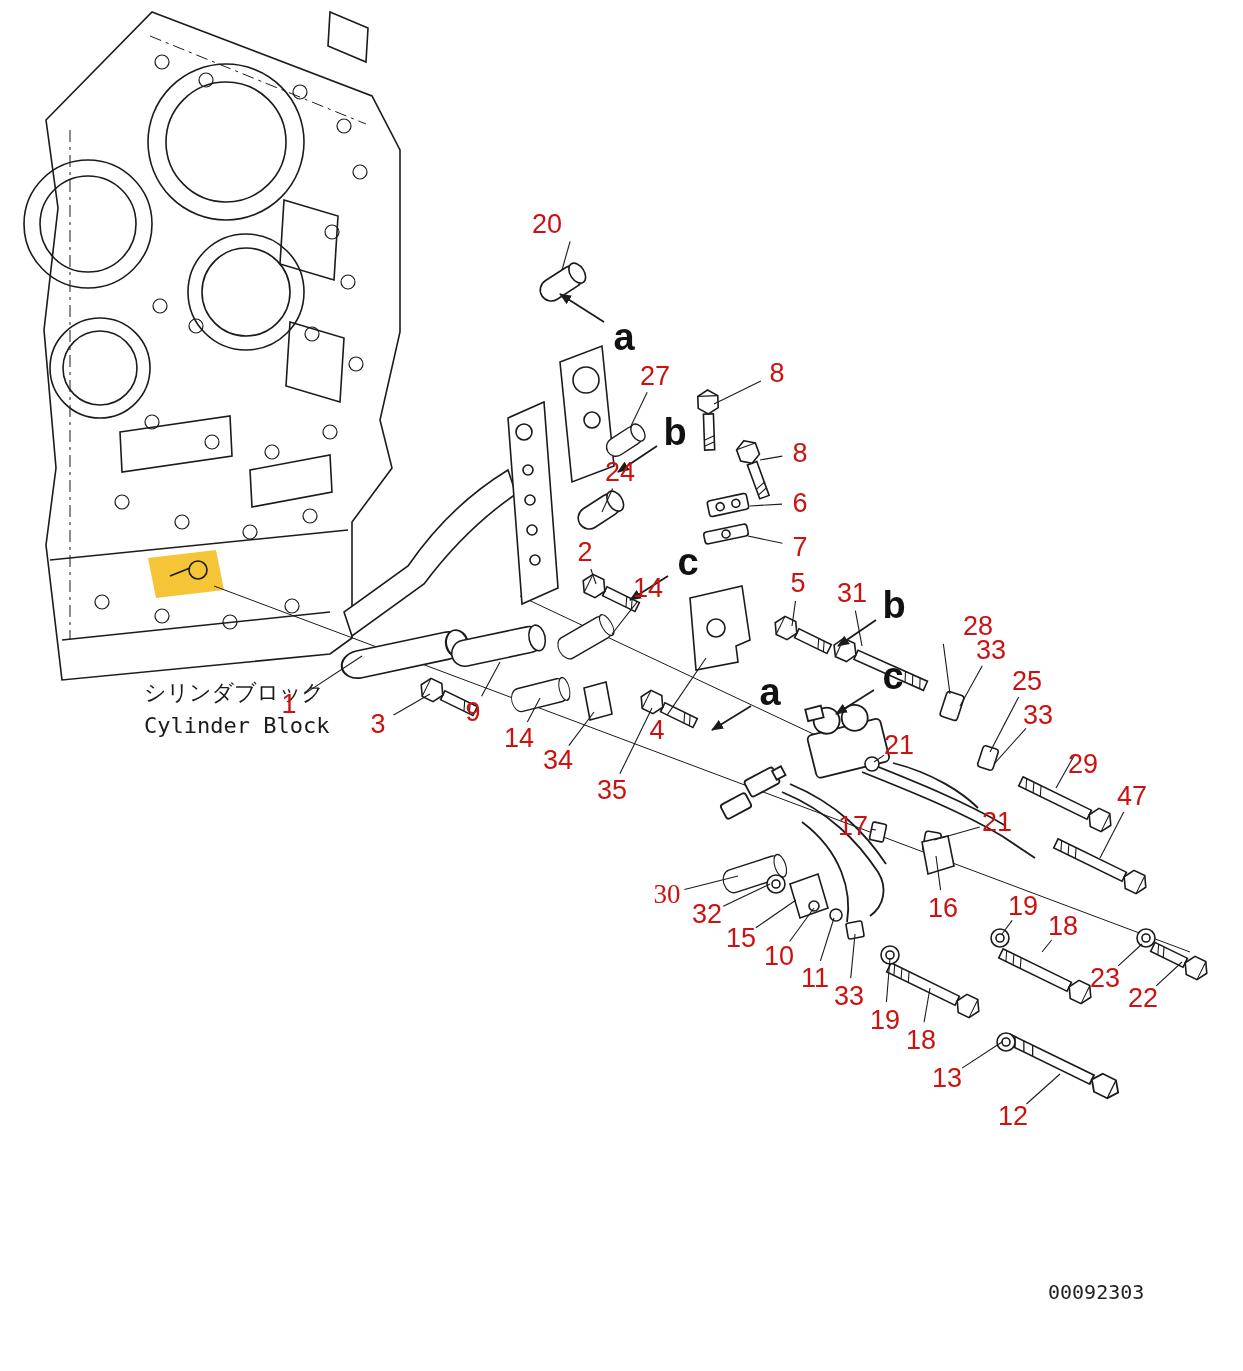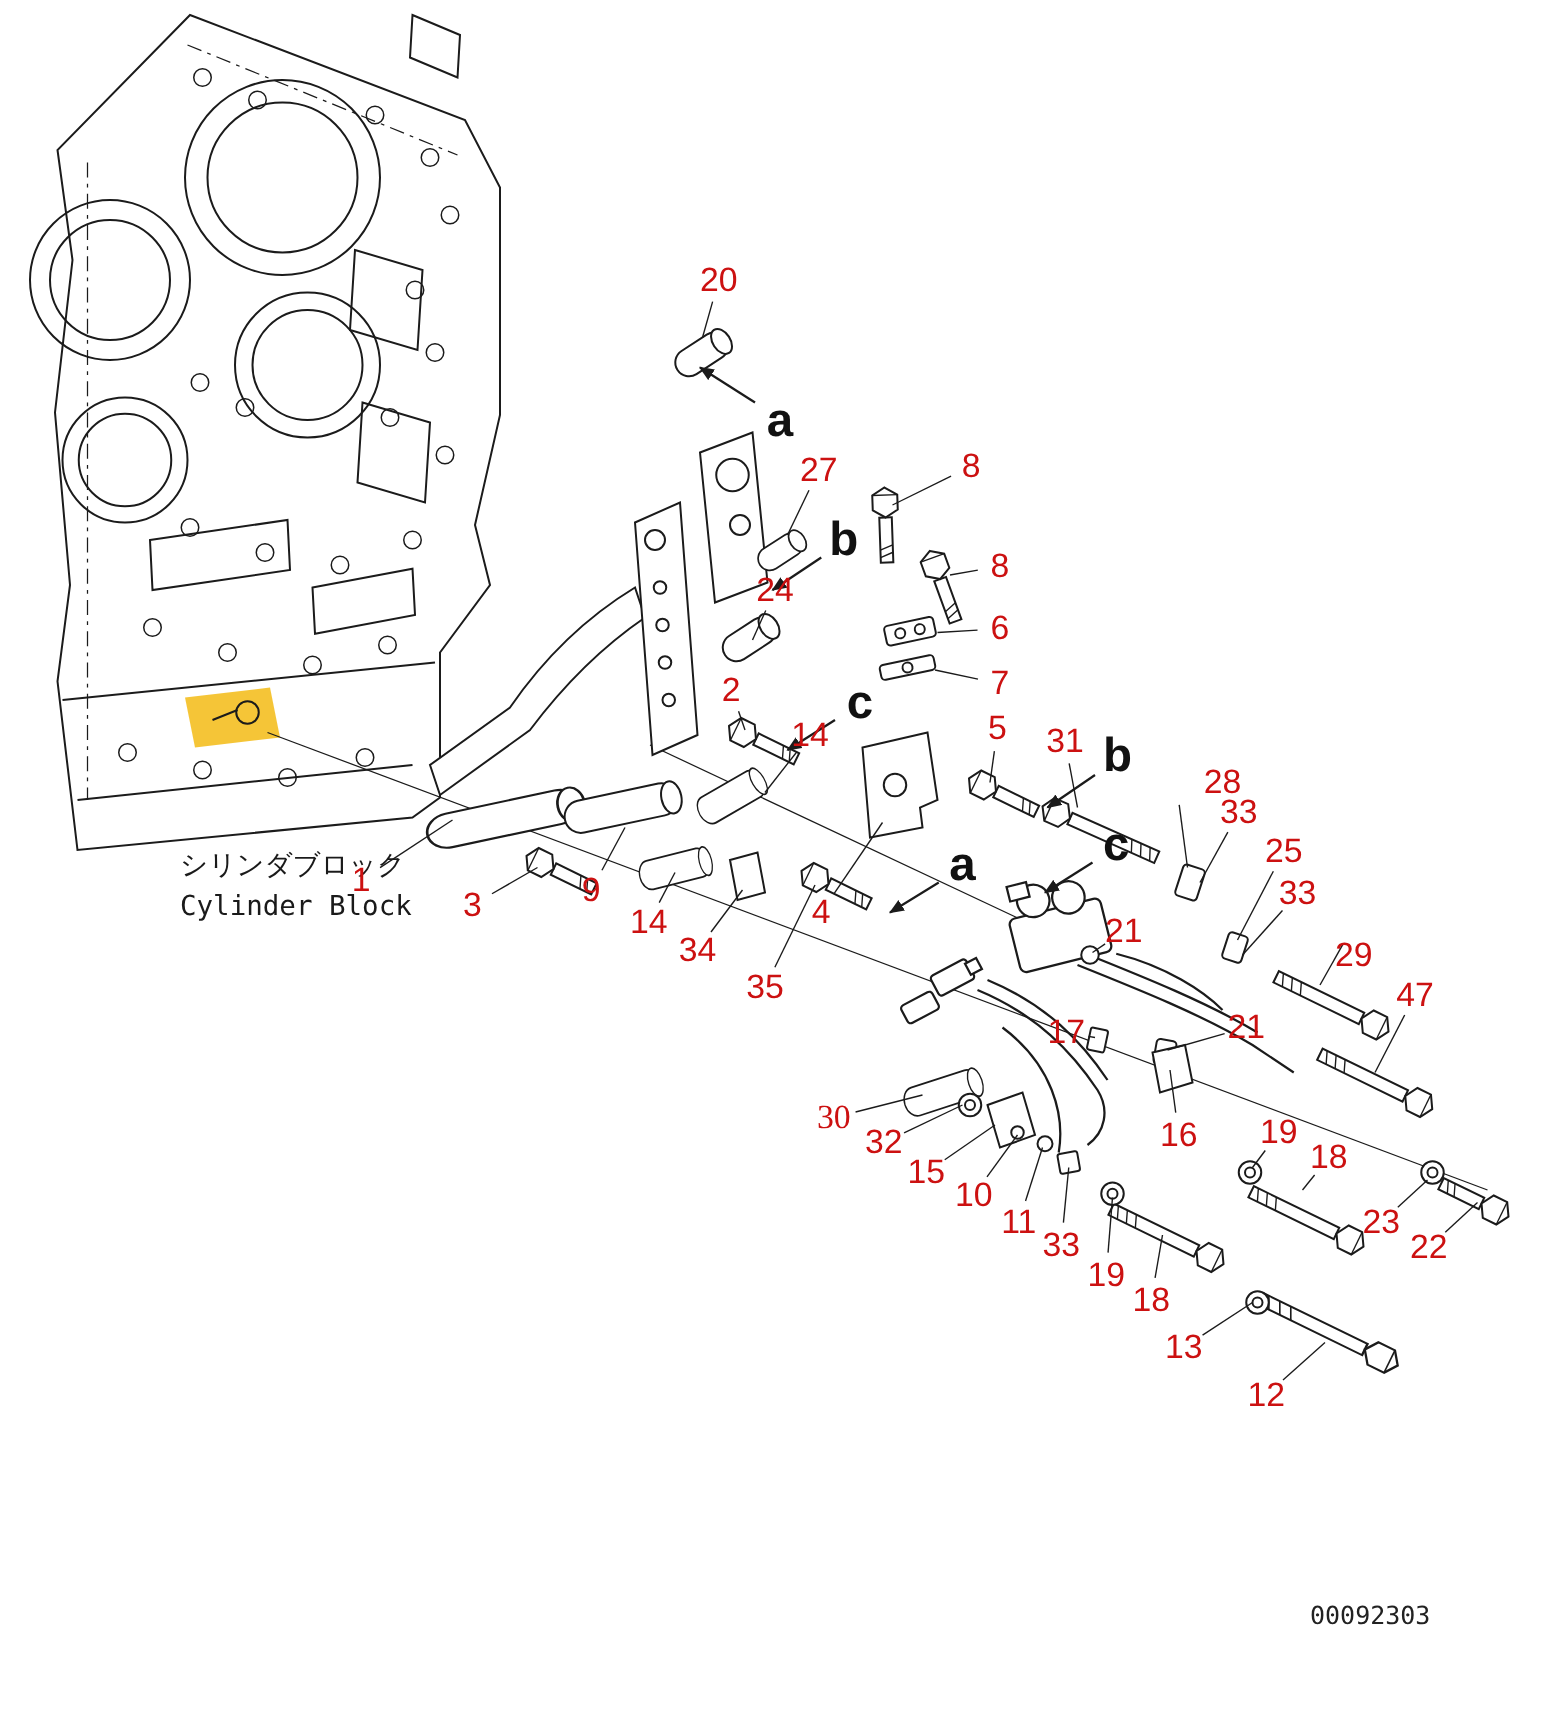--- a/index.html
+++ b/index.html
@@ -295,21 +295,21 @@
   </svg>
 
 
   <div class="block-label">
     <div>シリンダブロック</div>
     <div>Cylinder Block</div>
   </div>
 
   <div class="drawing-number">00092303</div>
 
-  <div class="callout" style="left: 575px; top: 224px; text-align: center;"><span>20</span></div>
+  <div class="callout" style="left: 547px; top: 224px; text-align: center;"><span>20</span></div>
     <div class="callout" style="left: 655px; top: 376px;"><span>27</span></div>
     <div class="callout" style="left: 777px; top: 373px;"><span>8</span></div>
     <div class="callout" style="left: 800px; top: 453px;"><span>8</span></div>
     <div class="callout" style="left: 620px; top: 472px;"><span>24</span></div>
     <div class="callout" style="left: 800px; top: 503px;"><span>6</span></div>
     <div class="callout" style="left: 800px; top: 547px;"><span>7</span></div>
     <div class="callout" style="left: 585px; top: 552px;"><span>2</span></div>
     <div class="callout" style="left: 648px; top: 588px;"><span>14</span></div>
     <div class="callout" style="left: 798px; top: 583px;"><span>5</span></div>
     <div class="callout" style="left: 852px; top: 593px;"><span>31</span></div>

